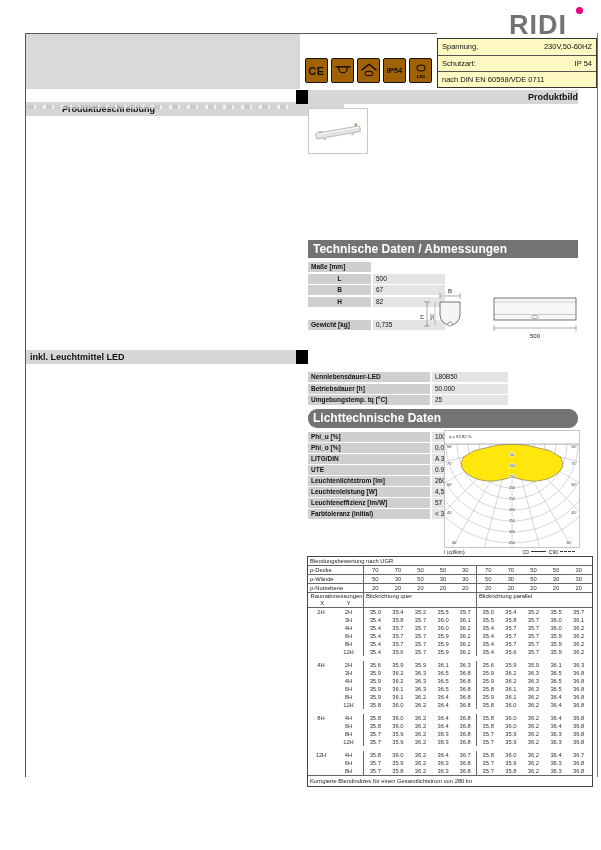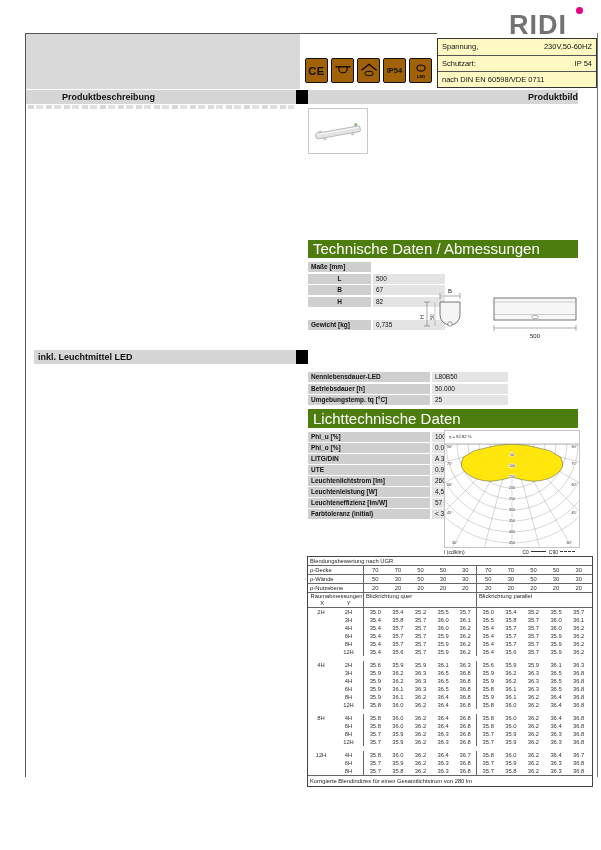--- a/index.html
+++ b/index.html
@@ -25,35 +25,35 @@
   .info-row:last-child{border-bottom:none;}
   
   #cert-row{left:305px;top:58px;display:flex;gap:3px;}
   .cert{width:23px;height:25px;border:1.7px solid #111;border-radius:2px;background:#a16207;
         display:flex;align-items:center;justify-content:center;box-sizing:border-box;}
   .cert .ce{font-weight:bold;font-size:11px;letter-spacing:0.5px;}
   .cert .ip{font-weight:bold;font-size:7.5px;}
   
   .ghdr{height:14px;background:#d6d6d6;font-weight:bold;font-size:9px;line-height:14px;
         padding-left:4px;box-sizing:border-box;}
-  #hdr-pb{left:26px;top:90px;width:318px;padding-left:36px;}
+  #hdr-pb{left:26px;top:102px;width:318px;padding-left:36px;}
   #stripe1{left:296px;top:90px;width:12px;height:14px;background:#000;}
   #hdr-pbild{left:308px;top:90px;width:270px;text-align:right;}
-  #hdr-led{left:34px;top:350px;width:270px;}
+  #hdr-led{left:26px;top:350px;width:270px;}
   #stripe2{left:296px;top:350px;width:12px;height:14px;background:#000;}
   
   #faint{left:28px;top:105px;width:266px;height:4px;opacity:.65;
     background:repeating-linear-gradient(90deg,#c4c4c4 0 6px,#fff 6px 8px,#d0d0d0 8px 15px,#fff 15px 18px);}
   
   #prod-img{left:308px;top:108px;width:58px;height:44px;border:0.8px solid #c8c8c8;background:#fff;}
   
-  .band{background:#4d7c0f;color:#fff;font-weight:normal;font-size:15px;padding-left:5px;
+  .band{background:#737373;color:#fff;font-weight:bold;font-size:12px;padding-left:5px;
         box-sizing:border-box;}
   #band-tech{left:308px;top:240px;width:270px;height:18px;line-height:18px;}
-  #band-licht{left:308px;top:409px;width:270px;height:19px;line-height:19px;}
+  #band-licht{left:308px;top:409px;width:270px;height:19px;line-height:19px;border-radius:9px;}
   
   .kv-row{display:flex;height:10px;margin-bottom:1.5px;}
   .kv-label{background:#cfcfcf;font-weight:bold;font-size:6.5px;line-height:10px;
             padding-left:3px;box-sizing:border-box;}
   .kv-value{background:#e4e4e4;font-size:6.5px;line-height:10px;padding-left:3px;
             margin-left:2px;box-sizing:border-box;}
   .empty{background:transparent!important;}
   .ctr{text-align:center;padding-left:0!important;}
   #masse{left:308px;top:262px;}
   #masse .kv-label{width:63px;} #masse .kv-value{width:72px;}

